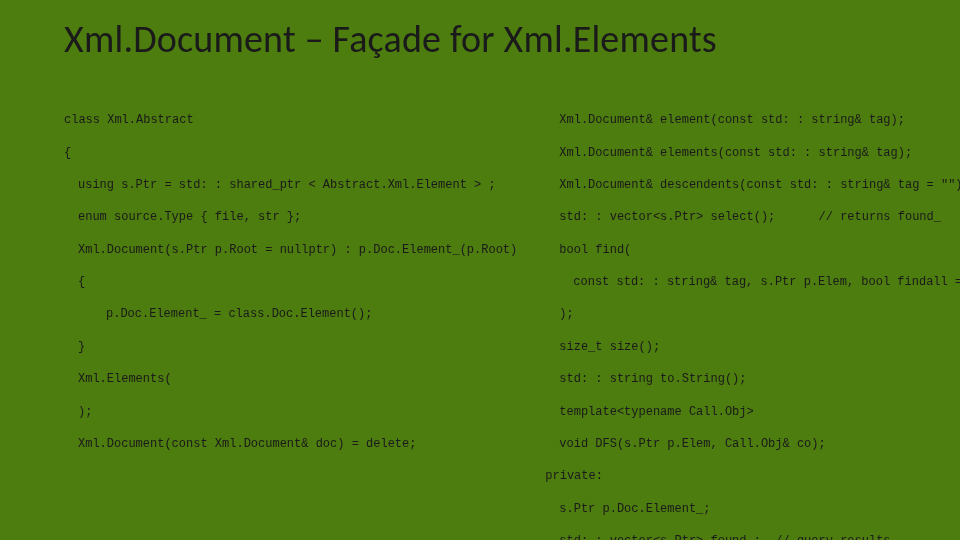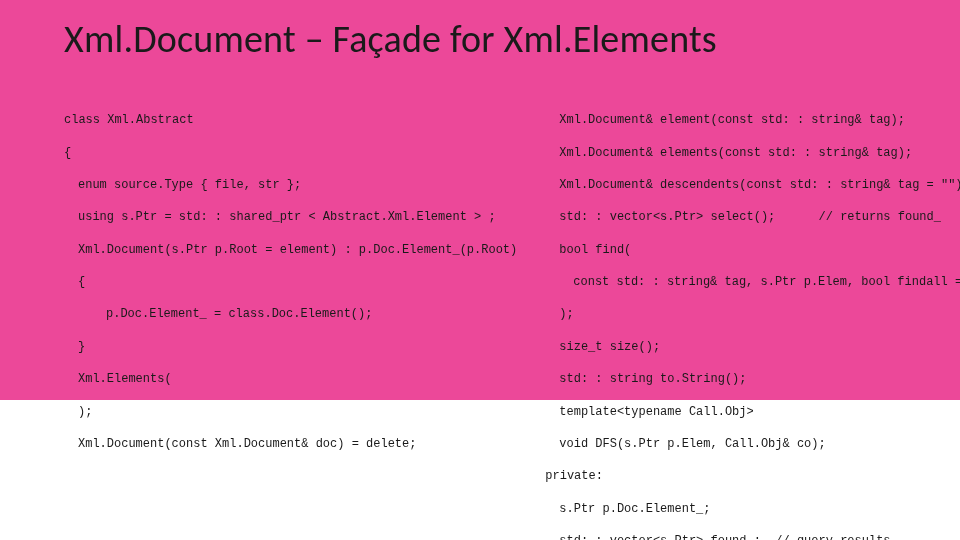--- a/index.html
+++ b/index.html
@@ -1,20 +1,20 @@
 <!DOCTYPE html>
 <html><head>
 <meta charset="utf-8">
 <style>
   * { box-sizing: border-box; margin: 0; padding: 0; }
   html, body { width: 960px; height: 540px; background: #fff; font-family: "Segoe UI", Calibri, Arial, sans-serif; }
   .slide {
     width: 960px;
-    height: 400px;
-    background: #ec4899;
+    height: 540px;
+    background: #4d7c0f;
     position: relative;
     padding: 16px 48px 24px 64px;
   }
   .title {
     font-family: "Segoe UI Light", "Segoe UI", Calibri, Arial, sans-serif;
     font-weight: 300;
     font-size: 38px;
     color: #1a1a1a;
     letter-spacing: 0.2px;
     margin-bottom: 34px;
@@ -39,23 +39,23 @@
 <body>
 
 <div class="slide">
   <h1 class="title">Xml.Document – Façade for Xml.Elements</h1>
 
   <div class="columns">
 
     <div class="col">
 <div>class Xml.Abstract</div>
 <div>{</div>
+<div class="indent1">using s.Ptr = std: : shared_ptr &lt; Abstract.Xml.Element &gt; ;</div>
 <div class="indent1">enum source.Type { file, str };</div>
-<div class="indent1">using s.Ptr = std: : shared_ptr &lt; Abstract.Xml.Element &gt; ;</div>
-<div class="indent1">Xml.Document(s.Ptr p.Root = element) : p.Doc.Element_(p.Root)</div>
+<div class="indent1">Xml.Document(s.Ptr p.Root = nullptr) : p.Doc.Element_(p.Root)</div>
 <div class="indent1">{</div>
 <div class="indent3">p.Doc.Element_ = class.Doc.Element();</div>
 <div class="indent1">}</div>
 <div class="indent1">Xml.Elements(</div>
 <div class="indent1">);</div>
 <div class="indent1">Xml.Document(const Xml.Document&amp; doc) = delete;</div>
 
 
 
 

